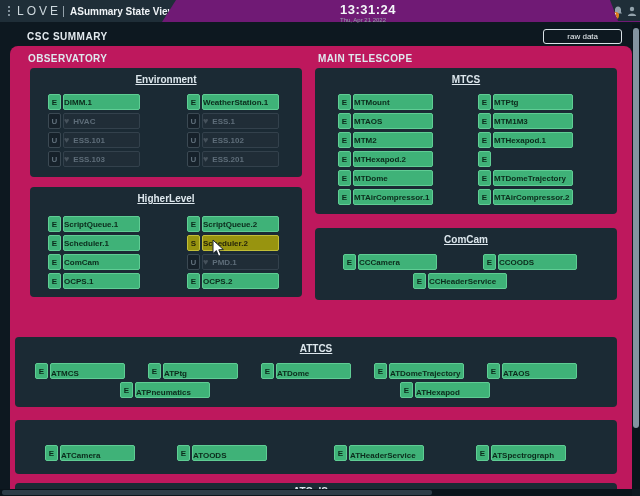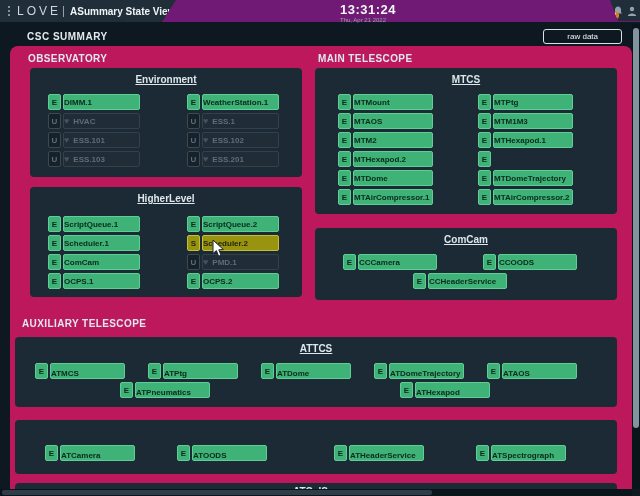--- a/index.html
+++ b/index.html
@@ -135,21 +135,20 @@
   </div>
 </div>
 
 <div class="summary-title">CSC SUMMARY</div>
 <button class="rawdata-btn">raw data</button>
 
 <div class="main-panel">
 
   <div class="section-heading h-obs">OBSERVATORY</div>
   <div class="section-heading h-mt">MAIN TELESCOPE</div>
-  <div class="section-heading h-aux">AUXILIARY TELESCOPE</div>
 
   <div class="subpanel sp-env">
     <div class="gtitle">Environment</div>
     <div class="col c1">
         <div class="csc state-enabled">
           <span class="badge">E</span>
           <span class="label">
             <span>DIMM.1</span>
           </span>
         </div>

